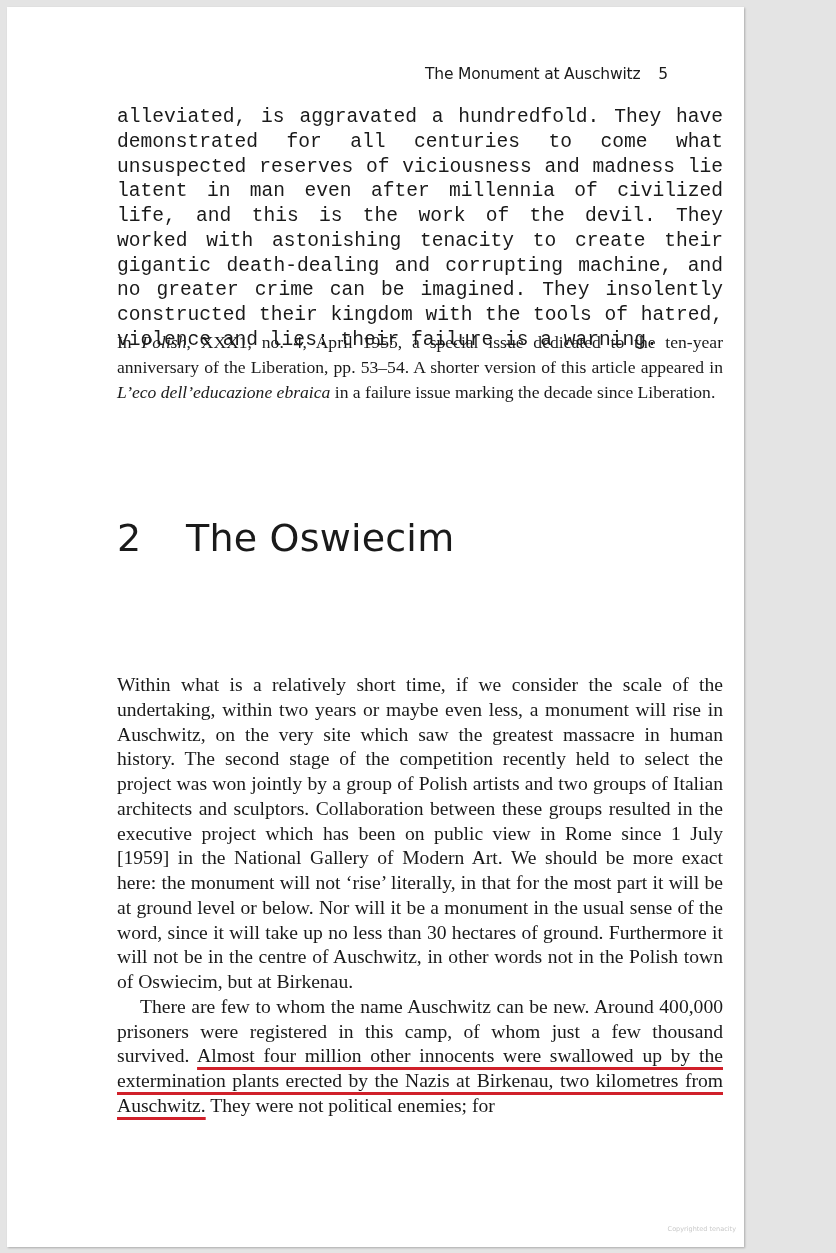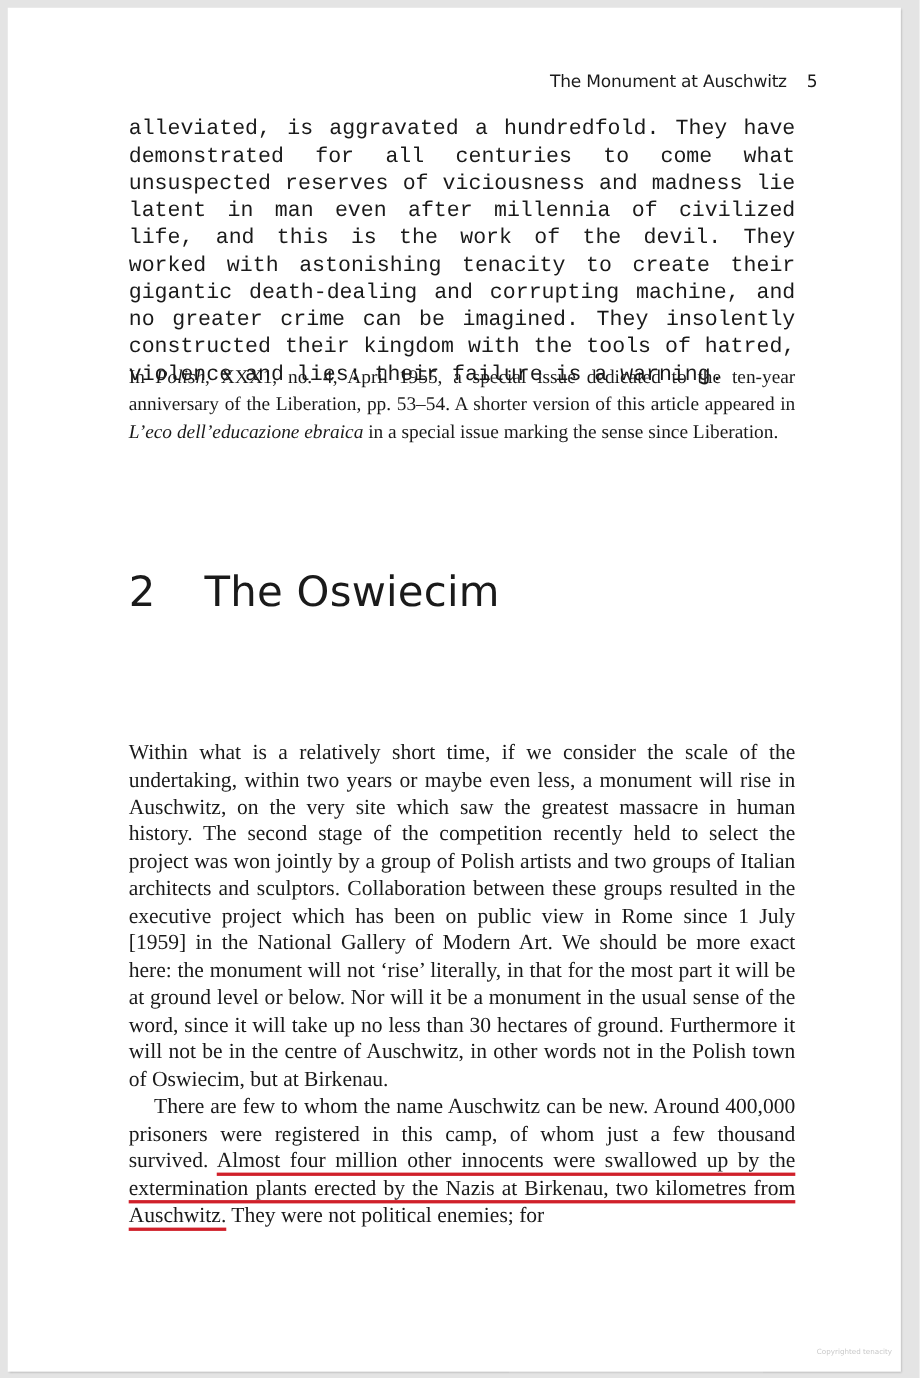--- a/index.html
+++ b/index.html
@@ -10,21 +10,21 @@
     width: 836px;
     height: 1253px;
     background: #e4e4e4;
     position: relative;
     overflow: hidden;
   }
   .page {
     position: absolute;
     left: 7px;
     top: 7px;
-    width: 812px;
+    width: 737px;
     height: 1240px;
     background: #ffffff;
     box-shadow: 1px 1px 2px rgba(0,0,0,0.25);
   }
   .running-head {
     position: absolute;
     top: 58px;
     right: 76px;
     font-family: "DejaVu Sans", sans-serif;
     font-size: 15.5px;
@@ -102,21 +102,21 @@
 
   <div class="running-head">
     <span>The Monument at Auschwitz</span><span class="folio">5</span>
   </div>
 
   <div class="textblock" style="top: 98px; font-family: Liberation Mono, monospace;">
     <p class="para">alleviated, is aggravated a hundredfold. They have demonstrated for all centuries to come what unsuspected reserves of viciousness and madness lie latent in man even after millennia of civilized life, and this is the work of the devil. They worked with astonishing tenacity to create their gigantic death-dealing and corrupting machine, and no greater crime can be imagined. They insolently constructed their kingdom with the tools of hatred, violence and lies: their failure is a warning.</p>
   </div>
 
   <div class="textblock" style="top: 323px;">
-    <p class="note"><span>In </span><em>Polish</em><span>, XXX1, no. 4, April 1955, a special issue dedicated to the ten-year anniversary of the Liberation, pp. 53–54. A shorter version of this article appeared in </span><em>L’eco dell’educazione ebraica</em><span> in a special issue marking the sense since Liberation.</span></p>
+    <p class="note"><span>In </span><em>Polish</em><span>, XXX1, no. 4, April 1955, a special issue dedicated to the ten-year anniversary of the Liberation, pp. 53–54. A shorter version of this article appeared in </span><em>L’eco dell’educazione ebraica</em><span> in a failure issue marking the decade since Liberation.</span></p>
   </div>
 
   <div class="chapter">
     <span class="num">2</span>
     <div class="title">
       <div>The Oswiecim</div>
     </div>
   </div>
 
   <div class="textblock" style="top: 666px;">

